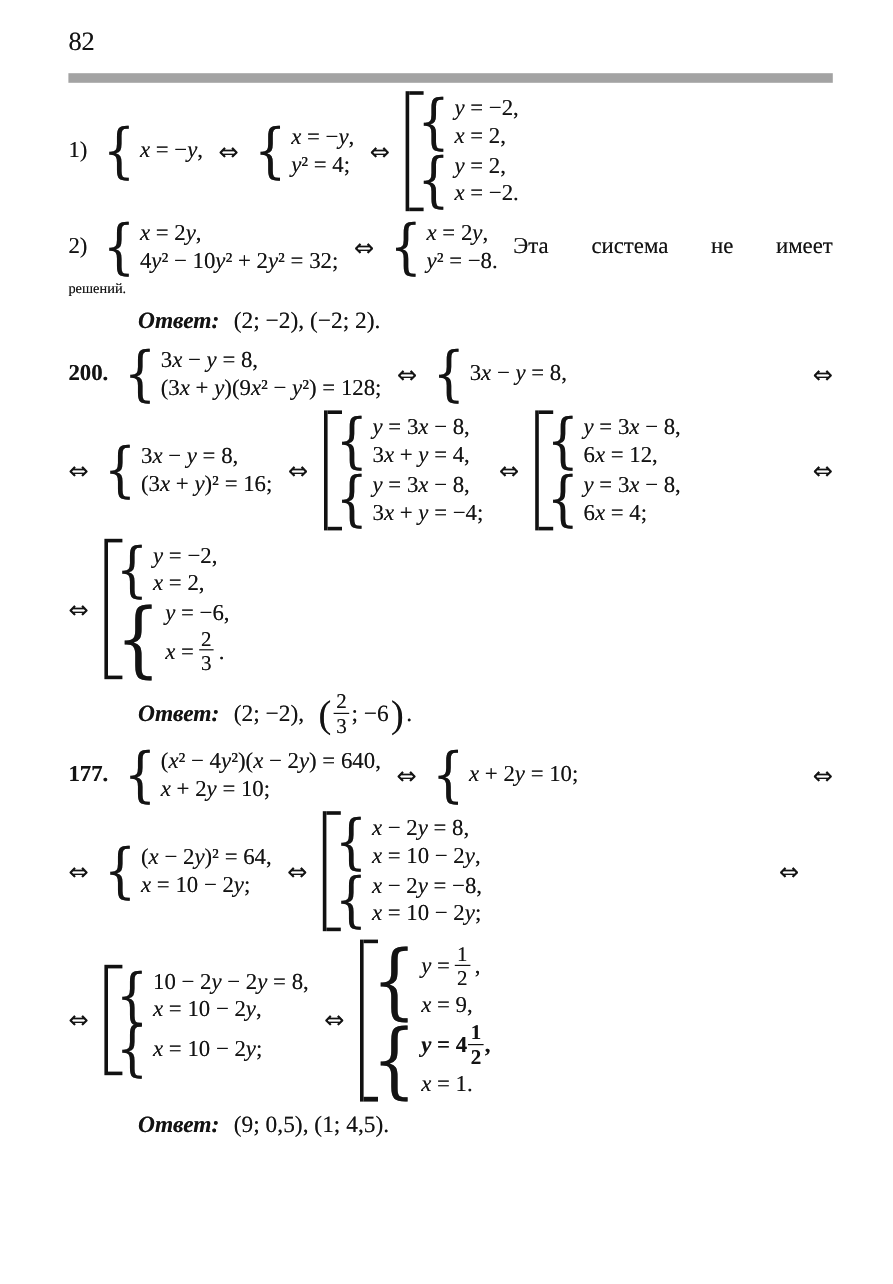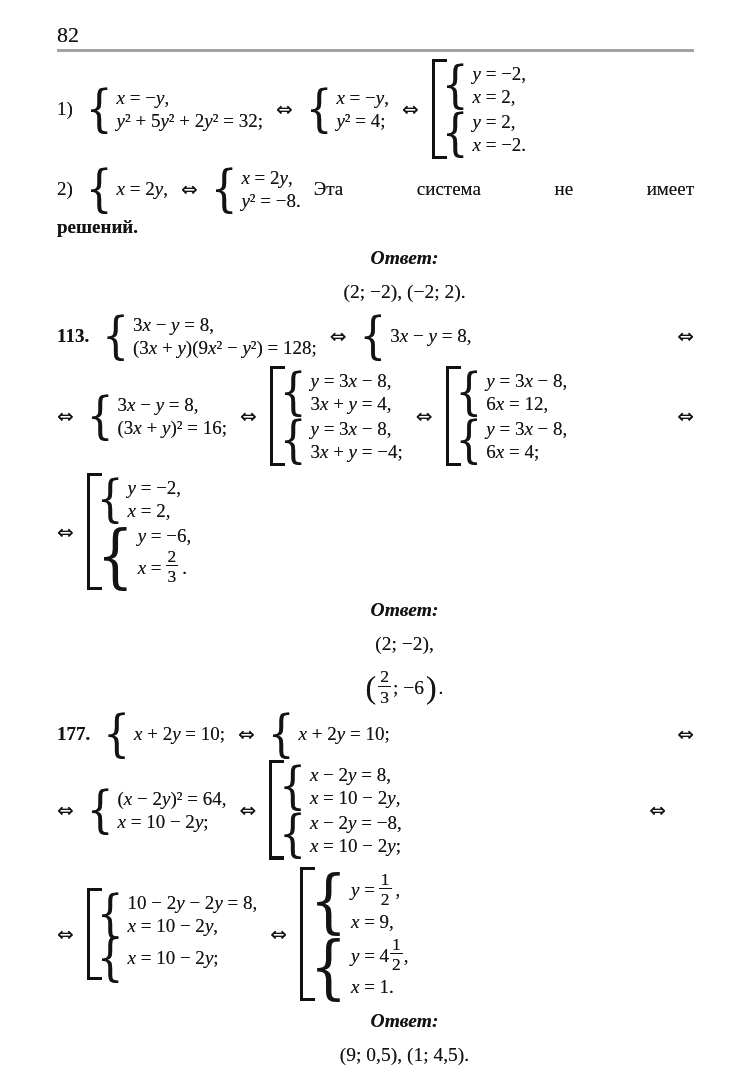--- a/index.html
+++ b/index.html
@@ -6,21 +6,21 @@
   body{
     width:744px;height:1070px;background:#ffffff;color:#131313;
     font-family:"Liberation Serif", serif;
     overflow:hidden;
     text-shadow:0 0 .4px rgba(0,0,0,.55);
   }
   .page{padding:24px 50px 0 57px;}
 
   
   .head{display:flex;justify-content:space-between;align-items:flex-end;
-        border-bottom:3px solid #a3a3a3;padding-bottom:3px;}
+        border-bottom:8px solid #a3a3a3;padding-bottom:15px;}
   .pagenum{font-size:22px;line-height:1;}
   .chapter{font-size:17px;font-style:italic;font-weight:bold;line-height:1;padding-bottom:2px;}
 
   
   .para{margin-top:13px;font-size:19px;line-height:25px;}
   .pline-j{text-align:justify;text-align-last:justify;}
   .ind{display:inline-block;width:30px;}
 
   
   .row{display:flex;align-items:center;gap:13px;margin-top:7px;}
@@ -43,43 +43,42 @@
   .brk::before{top:0;}
   .brk::after{bottom:0;}
 
   
   .meq{display:flex;align-items:center;gap:4px;font-size:19px;line-height:23px;white-space:nowrap;}
   .frac{display:inline-flex;flex-direction:column;align-items:center;font-size:17.5px;}
   .fn{padding:0 2px;line-height:1.05;}
   .fd{padding:0 2px;border-top:1.7px solid #111;line-height:1.2;}
 
   
-  .ans{margin:9px 0 0 58px;display:flex;align-items:center;gap:12px;font-size:19.5px;flex-direction:column;}
+  .ans{margin:9px 0 0 58px;display:flex;align-items:center;gap:12px;font-size:19.5px;}
   .alabel{font-weight:bold;font-style:italic;}
   .bigp{font-size:32px;line-height:.85;font-weight:400;}
   .note{flex:1;text-align:justify;text-align-last:justify;font-size:19px;}
-  .cont{font-size:19px;margin-top:4px;font-weight:bold;}
+  .cont{font-size:12px;margin-top:4px;}
 </style>
 </head>
 <body>
 
 <div class="page">
 
   <div class="head">
     <span class="pagenum">82</span>
   </div>
 
 
   <div class="row">
     <span class="lbl">1)</span>
     <span class="sys">
       <span class="brace">{</span>
       <span class="eqs">
         <span class="m"><i>x</i> = −<i>y</i>,</span>
-        <span class="m"><i>y</i>² + 5<i>y</i>² + 2<i>y</i>² = 32;</span>
       </span>
     </span>
     <span class="arr">⇔</span>
     <span class="sys">
       <span class="brace">{</span>
       <span class="eqs">
         <span class="m"><i>x</i> = −<i>y</i>,</span>
         <span class="m"><i>y</i>² = 4;</span>
       </span>
     </span>
@@ -101,41 +100,42 @@
       </span>
     </span>
   </div>
 
   <div class="row">
     <span class="lbl">2)</span>
     <span class="sys">
       <span class="brace">{</span>
       <span class="eqs">
         <span class="m"><i>x</i> = 2<i>y</i>,</span>
+        <span class="m">4<i>y</i>² − 10<i>y</i>² + 2<i>y</i>² = 32;</span>
       </span>
     </span>
     <span class="arr">⇔</span>
     <span class="sys">
       <span class="brace">{</span>
       <span class="eqs">
         <span class="m"><i>x</i> = 2<i>y</i>,</span>
         <span class="m"><i>y</i>² = −8.</span>
       </span>
     </span>
     <span class="note">Эта система не имеет</span>
   </div>
   <div class="cont">решений.</div>
 
   <div class="ans">
     <span class="alabel">Ответ:</span>
     <span>(2; −2), (−2; 2).</span>
   </div>
 
   <div class="row" style="margin-top:10px;">
-    <span class="lblb">113.</span>
+    <span class="lblb">200.</span>
     <span class="sys">
       <span class="brace">{</span>
       <span class="eqs">
         <span class="m">3<i>x</i> − <i>y</i> = 8,</span>
         <span class="m">(3<i>x</i> + <i>y</i>)(9<i>x</i>² − <i>y</i>²) = 128;</span>
       </span>
     </span>
     <span class="arr">⇔</span>
     <span class="sys">
       <span class="brace">{</span>
@@ -232,20 +232,21 @@
       <span class="bigp">)</span>
       <span>.</span>
     </span>
   </div>
 
   <div class="row" style="">
     <span class="lblb">177.</span>
     <span class="sys">
       <span class="brace">{</span>
       <span class="eqs">
+        <span class="m">(<i>x</i>² − 4<i>y</i>²)(<i>x</i> − 2<i>y</i>) = 640,</span>
         <span class="m"><i>x</i> + 2<i>y</i> = 10;</span>
       </span>
     </span>
     <span class="arr">⇔</span>
     <span class="sys">
       <span class="brace">{</span>
       <span class="eqs">
         <span class="m"><i>x</i> + 2<i>y</i> = 10;</span>
       </span>
     </span>
@@ -310,21 +311,21 @@
               <span class="fd">2</span>
             </span>
             <span class="m">,</span>
           </span>
           <span class="m"><i>x</i> = 9,</span>
         </span>
       </span>
       <span class="sys">
         <span class="brace tall">{</span>
         <span class="eqs">
-          <span class="meq" style="gap:1px;">
+          <span class="meq" style="gap:1px;font-weight:bold;">
             <span class="m"><i>y</i> = 4</span>
             <span class="frac">
               <span class="fn">1</span>
               <span class="fd">2</span>
             </span>
             <span class="m">,</span>
           </span>
           <span class="m"><i>x</i> = 1.</span>
         </span>
       </span>

